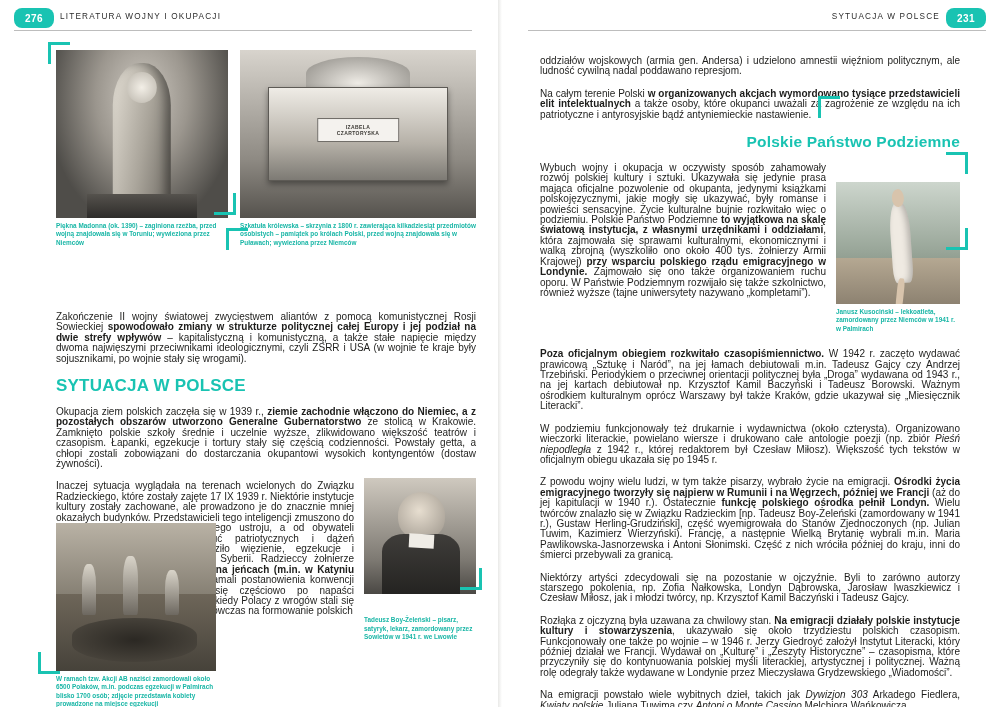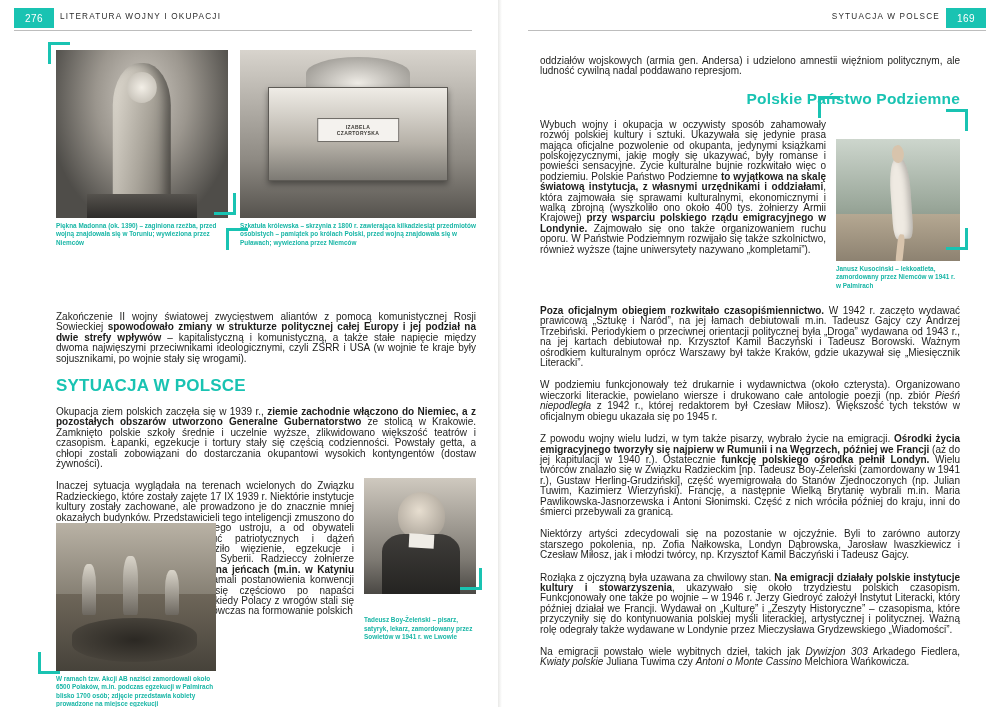--- a/index.html
+++ b/index.html
@@ -15,22 +15,22 @@
     background:#ffffff;
   }
   
   .gutter {
     position:absolute; left:498px; top:0; width:4px; height:707px;
     background:linear-gradient(to right,#e9e9e7,#ffffff);
   }
   .pagenum {
     position:absolute; top:8px; width:40px; height:20px;
     background:#19c3b2; color:#ffffff;
-    font-size:10px; font-weight:normal; letter-spacing:.5px;
-    display:flex; align-items:center; justify-content:center;
+    font-size:10px; font-weight:bold; letter-spacing:.5px;
+    display:flex; align-items:center; justify-content:center;border-radius:8px;
   }
   .pagenum.left { left:14px; }
   .pagenum.right { right:14px; }
   .runhead {
     position:absolute; top:12px; font-size:8.2px; letter-spacing:1.2px;
     color:#2b2b2b; text-transform:uppercase;text-align:right;
   }
   .runhead.left { left:60px; }
   .runhead.right { right:60px; text-align:right; }
   .rule {
@@ -192,21 +192,21 @@
 </head>
 <body>
 
 <div class="spread">
   <div class="gutter"></div>
 
   <div class="pagenum left">276</div>
   <div class="runhead left">LITERATURA WOJNY I OKUPACJI</div>
   <div class="rule left"></div>
 
-  <div class="pagenum right">169</div>
+  <div class="pagenum right">231</div>
   <div class="runhead right">Sytuacja w Polsce</div>
   <div class="rule right"></div>
 
   <div class="figure" style="left:56px; top:50px; width:172px;">
     <div class="brk tl" style="left:-8px; top:-8px;"></div>
     <div class="ph photo-madonna" style="width:172px; height:168px;">
       <div class="statue"></div>
       <div class="base"></div>
     </div>
     <div class="brk br" style="right:-8px; bottom:32px;"></div>
@@ -262,20 +262,23 @@
       <div class="p3"></div>
     </div>
     <div class="cap">W ramach tzw. Akcji AB naziści zamordowali około 6500 Polaków, m.in. podczas egzekucji w Palmirach blisko 1700 osób; zdjęcie przedstawia kobiety prowadzone na miejsce egzekucji</div>
   </div>
 
   <div class="col right" style="top:44px; width:420px;">
 
     <p class="body">
       oddziałów wojskowych (armia gen. Andersa) i udzielono amnestii więźniom politycznym, ale ludność cywilną nadal poddawano represjom.
     </p>
+    <p class="body">
+      Na całym terenie Polski <b>w organizowanych akcjach wymordowano tysiące przedstawicieli elit intelektualnych</b> a także osoby, które okupanci uważali za zagrożenie ze względu na ich patriotyczne i antyrosyjskie bądź antyniemieckie nastawienie.
+    </p>
 
     <h2 class="section small">Polskie Państwo Podziemne</h2>
 
     <div class="wrap-right" style="width:124px;">
       <div class="brk tr" style="position:relative; float:right; right:-8px; top:-8px;"></div>
       <div class="ph photo-runner" style="width:124px; height:122px; clear:both;">
         <div class="track"></div>
         <div class="figr"></div>
       </div>
       <div class="cap">Janusz Kusociński – lekkoatleta, zamordowany przez Niemców w 1941 r. w Palmirach</div>

